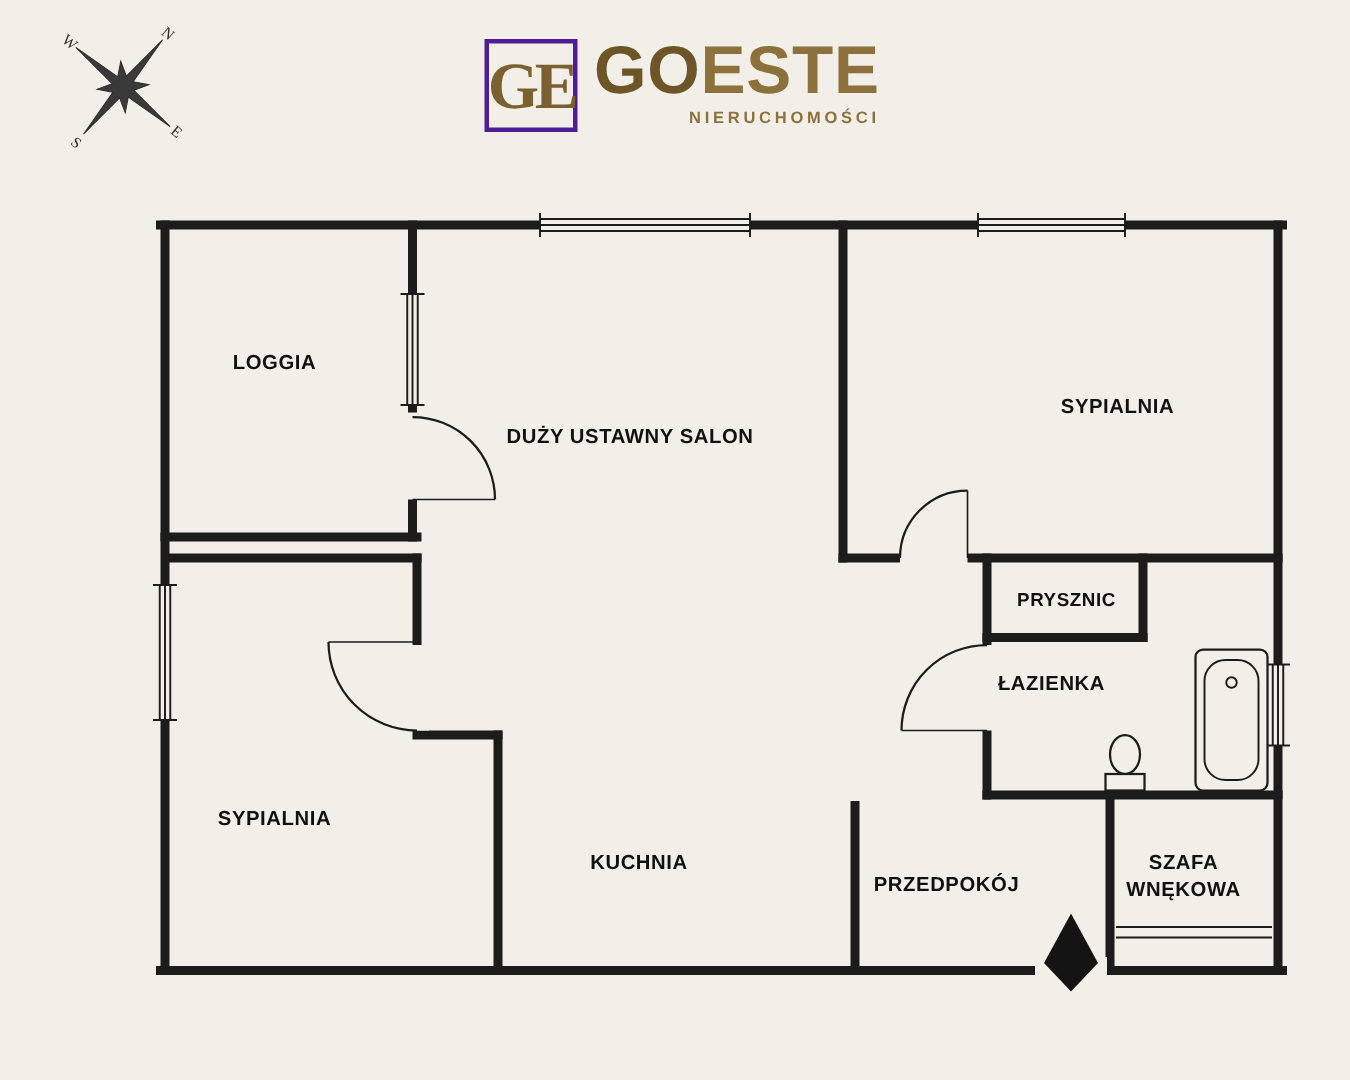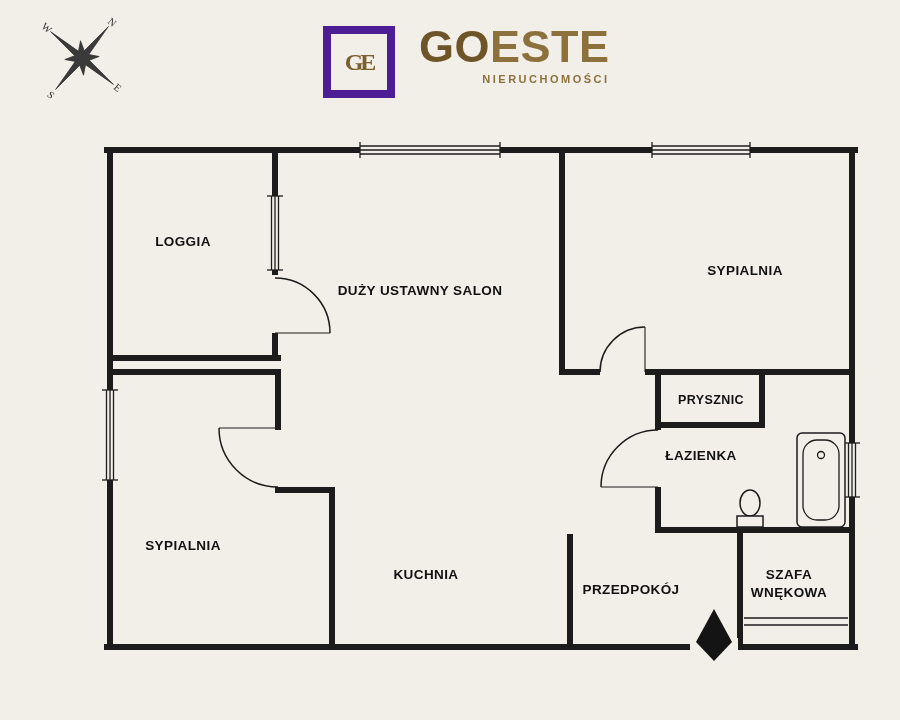--- a/index.html
+++ b/index.html
@@ -2,23 +2,23 @@
 <html><head>
 <meta charset="utf-8">
 <style>
   html,body{margin:0;padding:0;}
   body{font-family:"Liberation Sans",sans-serif;}
   .stage{position:relative;width:900px;height:720px;background:#f2efe9;overflow:hidden;}
 
   
   .compass{position:absolute;left:28px;top:4px;width:108px;height:108px;}
   .logo{position:absolute;left:323px;top:26px;display:flex;align-items:flex-start;}
-  .monogram{width:56px;height:56px;border:8px solid #4c1d95;display:flex;align-items:center;justify-content:center;
-            font-family:"Liberation Serif",serif;font-weight:bold;font-size:24px;color:#7c6130;letter-spacing:-3px;}
-  .logo-text{margin-left:24px;}
+  .monogram{width:56px;height:56px;border:3px solid #4c1d95;display:flex;align-items:center;justify-content:center;
+            font-family:"Liberation Serif",serif;font-weight:bold;font-size:44px;color:#7c6130;letter-spacing:-3px;}
+  .logo-text{margin-left:11px;}
   .logo-name{font-weight:bold;font-size:45px;line-height:0.95;letter-spacing:0.5px;font-family:"Liberation Sans",sans-serif;}
   .logo-name .go{color:#6e5527;}
   .logo-name .este{color:#8d713c;}
   .logo-tagline{font-weight:bold;font-size:11px;letter-spacing:2.5px;color:#8d713c;text-align:right;margin-top:4px;}
 
   
   .plan{position:absolute;left:0;top:0;}
   .wall{stroke:#1c1c1c;stroke-width:6;}
   .thin{stroke:#1c1c1c;stroke-width:1.3;fill:none;}
   .arc{stroke:#1c1c1c;stroke-width:1.5;fill:none;}

